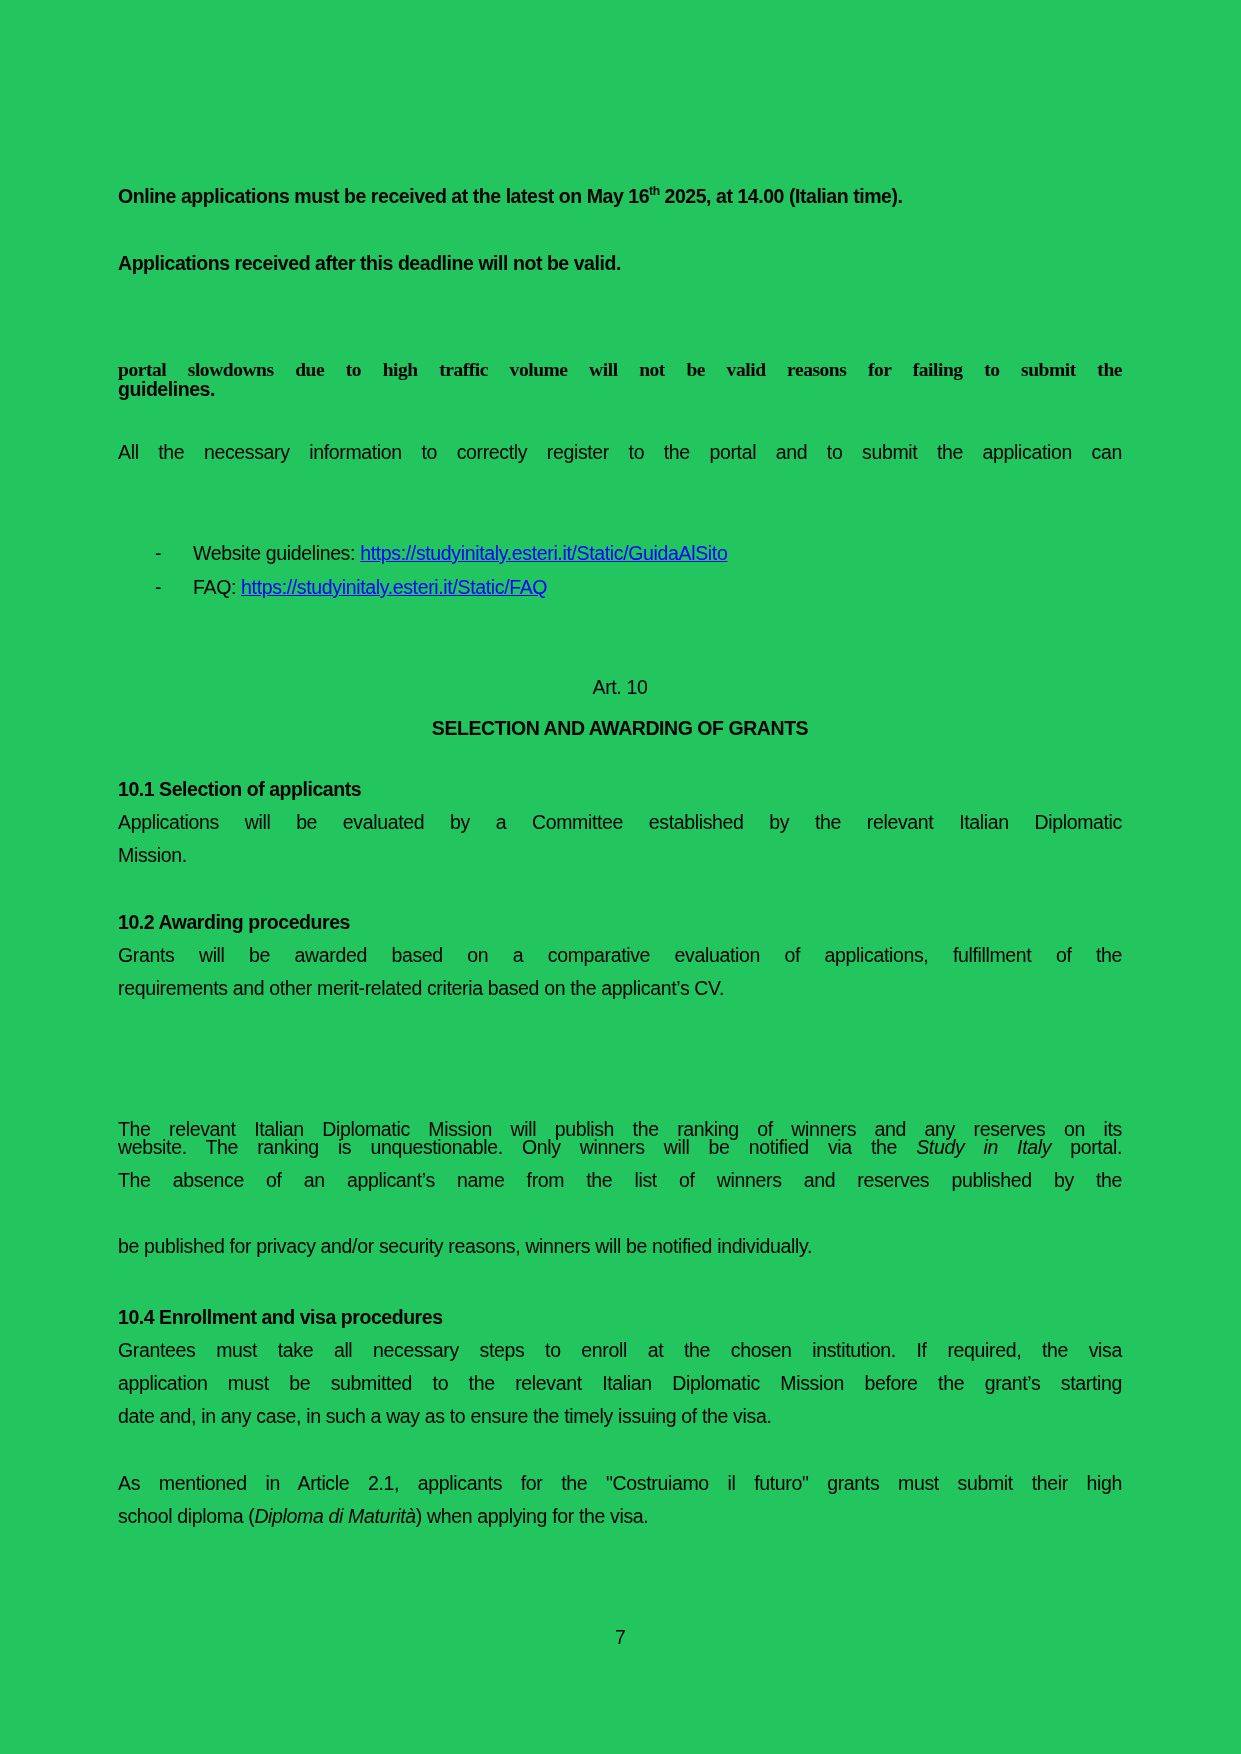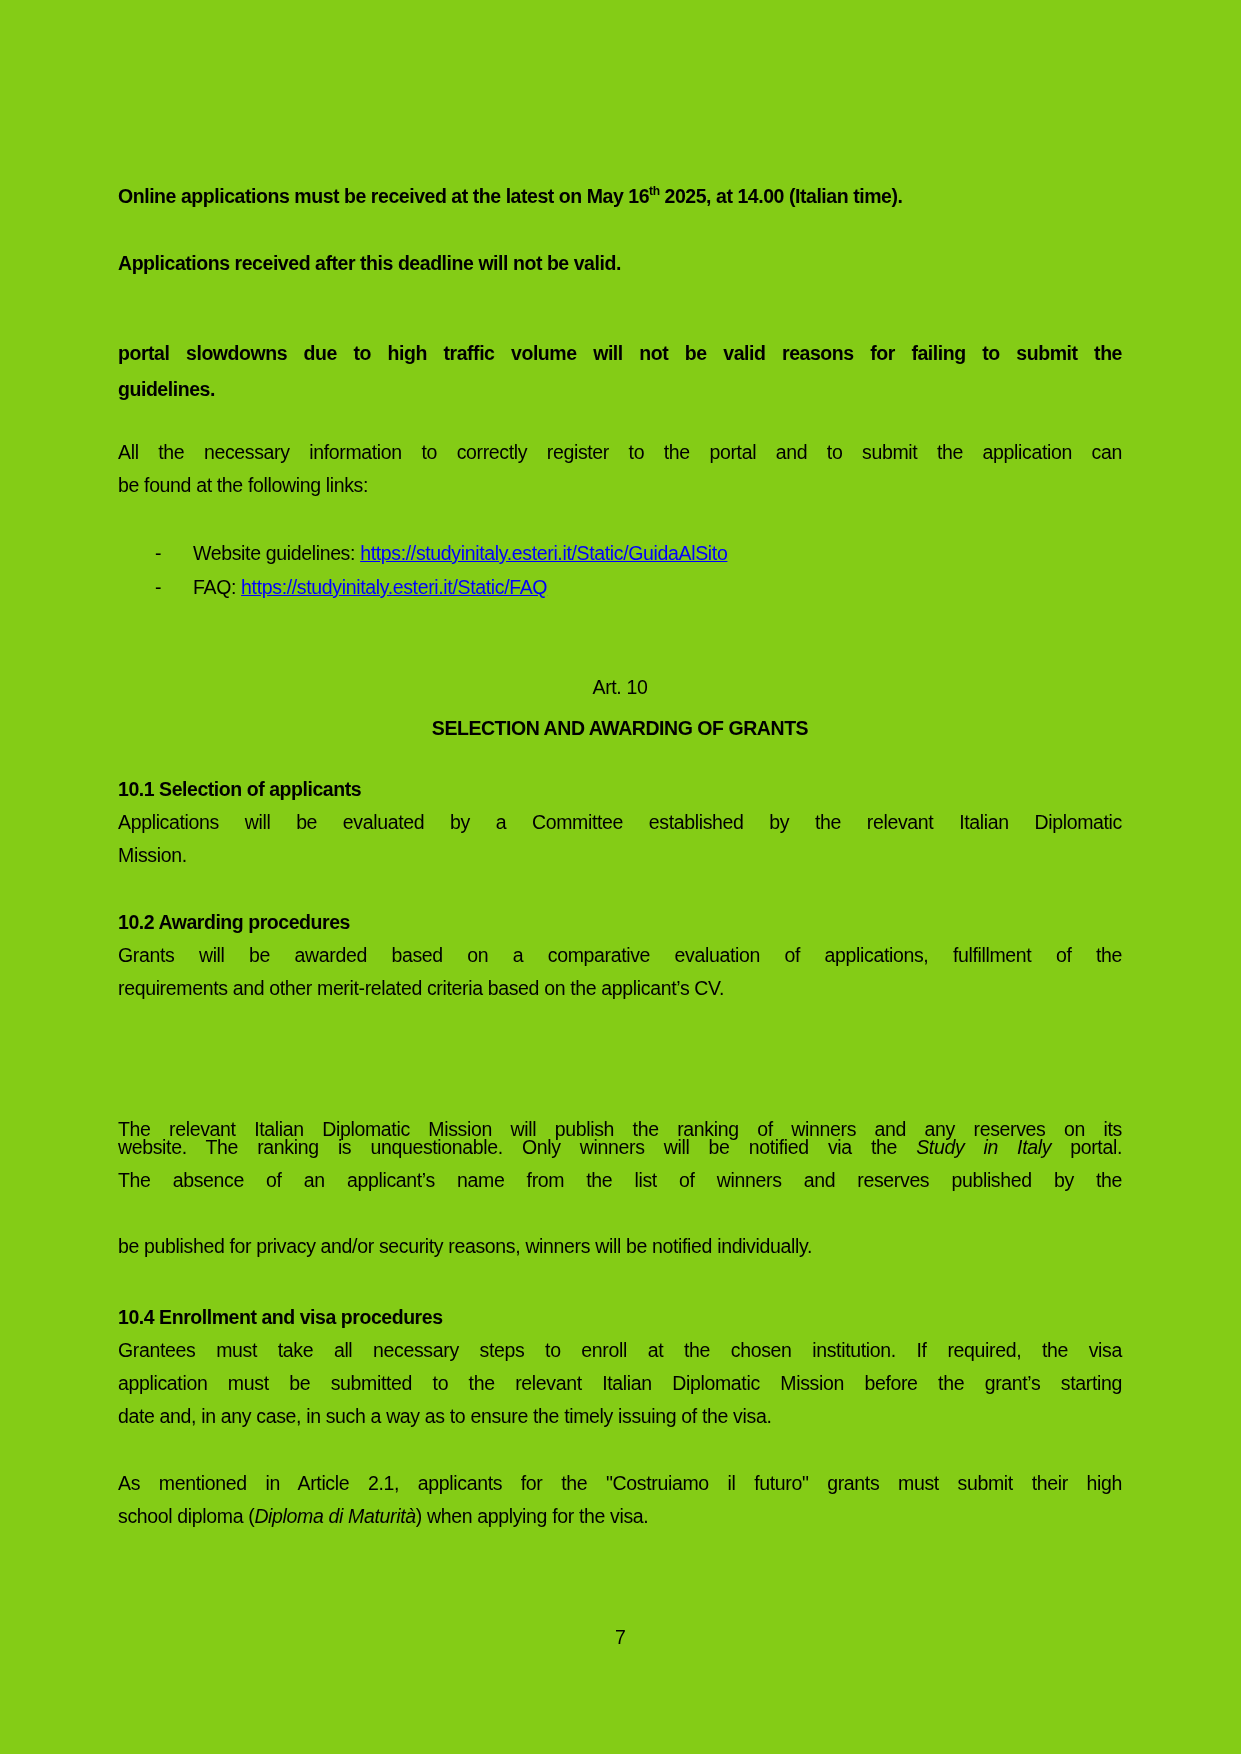--- a/index.html
+++ b/index.html
@@ -1,18 +1,18 @@
 <!DOCTYPE html>
 <html><head>
 <meta charset="utf-8">
 <style>
   html, body { margin: 0; padding: 0; background: #ffffff; }
   body { width: 1241px; height: 1754px; position: relative; overflow: hidden;
          font-family: "Liberation Sans", sans-serif; color: #000000; }
-  .page { position: absolute; left: 0; top: 0; width: 1241px; height: 1754px; background: #84cc16; }
+  .page { position: absolute; left: 0; top: 0; width: 1241px; height: 1754px; background: #22c55e; }
   .line { position: absolute; left: 118px; width: 1004px; font-size: 19.5px; line-height: 33px;
           white-space: nowrap; letter-spacing: -0.35px; }
   .bold { font-weight: bold; letter-spacing: -0.45px; }
   .just { text-align: justify; text-align-last: justify; white-space: normal; }
   .center { text-align: center; left: 118px; width: 1004px; }
   sup { font-size: 12px; line-height: 0; position: relative; top: -1px; }
   a.link { color: #0000ff; text-decoration: underline; }
   .bullet { position: absolute; left: 155px; font-size: 19.5px; line-height: 33px; }
   .bullet-text { position: absolute; left: 193px; font-size: 19.5px; line-height: 33px; white-space: nowrap; letter-spacing: -0.35px; }
   em { font-style: italic; }
@@ -22,25 +22,24 @@
 <body>
 
 <div class="page">
 
   <div class="line bold" style="top: 180px; white-space: nowrap;">
     <span>Online applications must be received at the latest on May 16</span><sup>th</sup><span> 2025, at 14.00 (Italian time).</span>
   </div>
 
   <div class="line bold" style="top: 247px; white-space: nowrap;">Applications received after this deadline will not be valid.</div>
 
-  <div class="line bold just" style="top: 337px; white-space: nowrap;">portal slowdowns due to high traffic volume will not be valid reasons for failing to submit the</div>
+  <div class="line bold just" style="top: 353px; white-space: nowrap; font-family: Liberation Serif, serif;">portal slowdowns due to high traffic volume will not be valid reasons for failing to submit the</div>
   <div class="line bold" style="top: 373px; white-space: nowrap;">guidelines.</div>
 
   <div class="line just" style="top: 436px; white-space: nowrap;">All the necessary information to correctly register to the portal and to submit the application can</div>
-  <div class="line" style="top: 469px; white-space: nowrap;">be found at the following links:</div>
 
   <div>
     <div>
       <span class="bullet" style="top:537px;">-</span>
       <span class="bullet-text" style="top:537px;">
         <span>Website guidelines: </span><a class="link">https://studyinitaly.esteri.it/Static/GuidaAlSito</a>
       </span>
     </div>
     <div>
       <span class="bullet" style="top:571px;">-</span>

